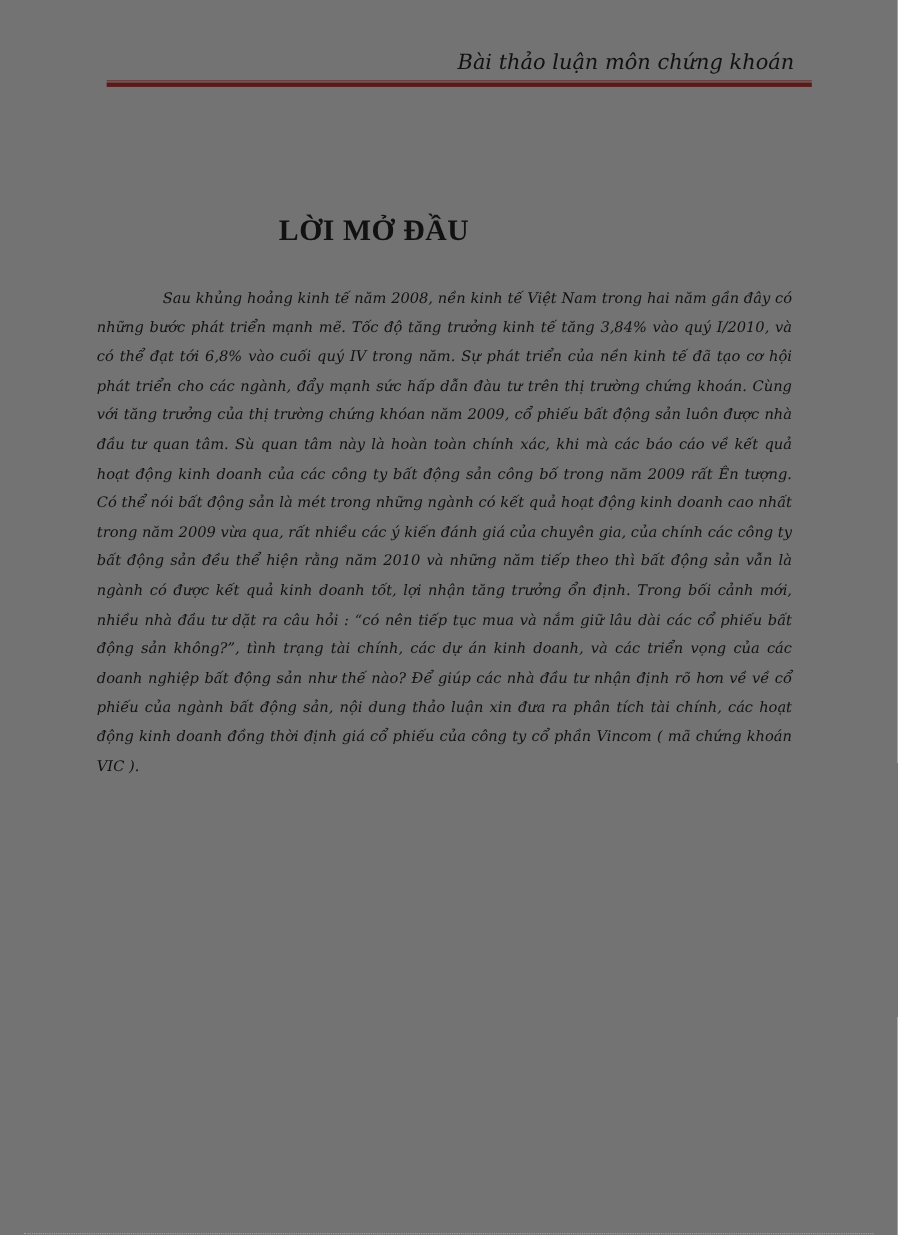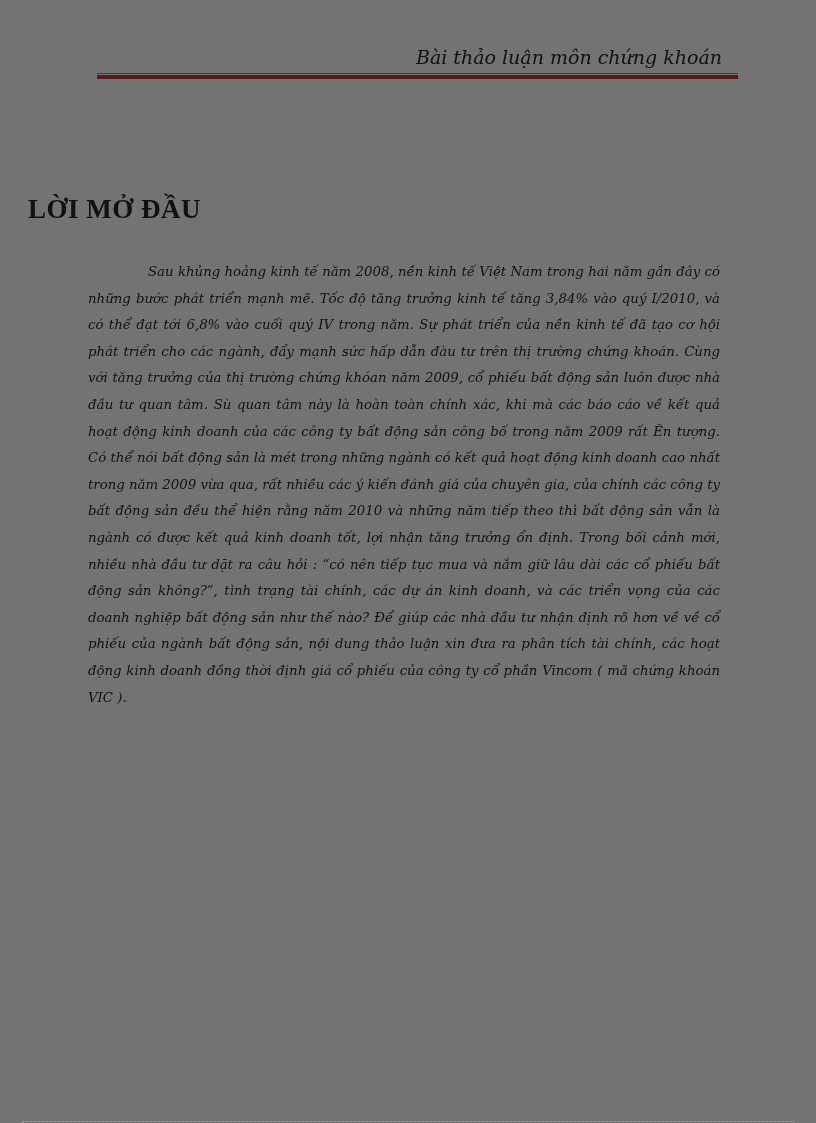--- a/index.html
+++ b/index.html
@@ -50,27 +50,26 @@
       left: 0; top: 2px;
       width: 100%;
       height: 4px;
       background: #5a1a1a;
     }
     .doc-title {
       position: absolute;
       left: 0;
       width: 680px;
       top: 176px;
-      text-align: left;
+      text-align: center;
       font-family: "Liberation Serif", serif;
       font-weight: bold;
       font-size: 27px;
       color: #111111;
       letter-spacing: 0.5px;
-      padding-left: 28px;
     }
     .body-text {
       position: absolute;
       left: 88px;
       top: 259px;
       width: 632px;
       font-family: "DejaVu Serif", serif;
       font-style: italic;
       font-size: 13.3px;
       line-height: 26.6px;

